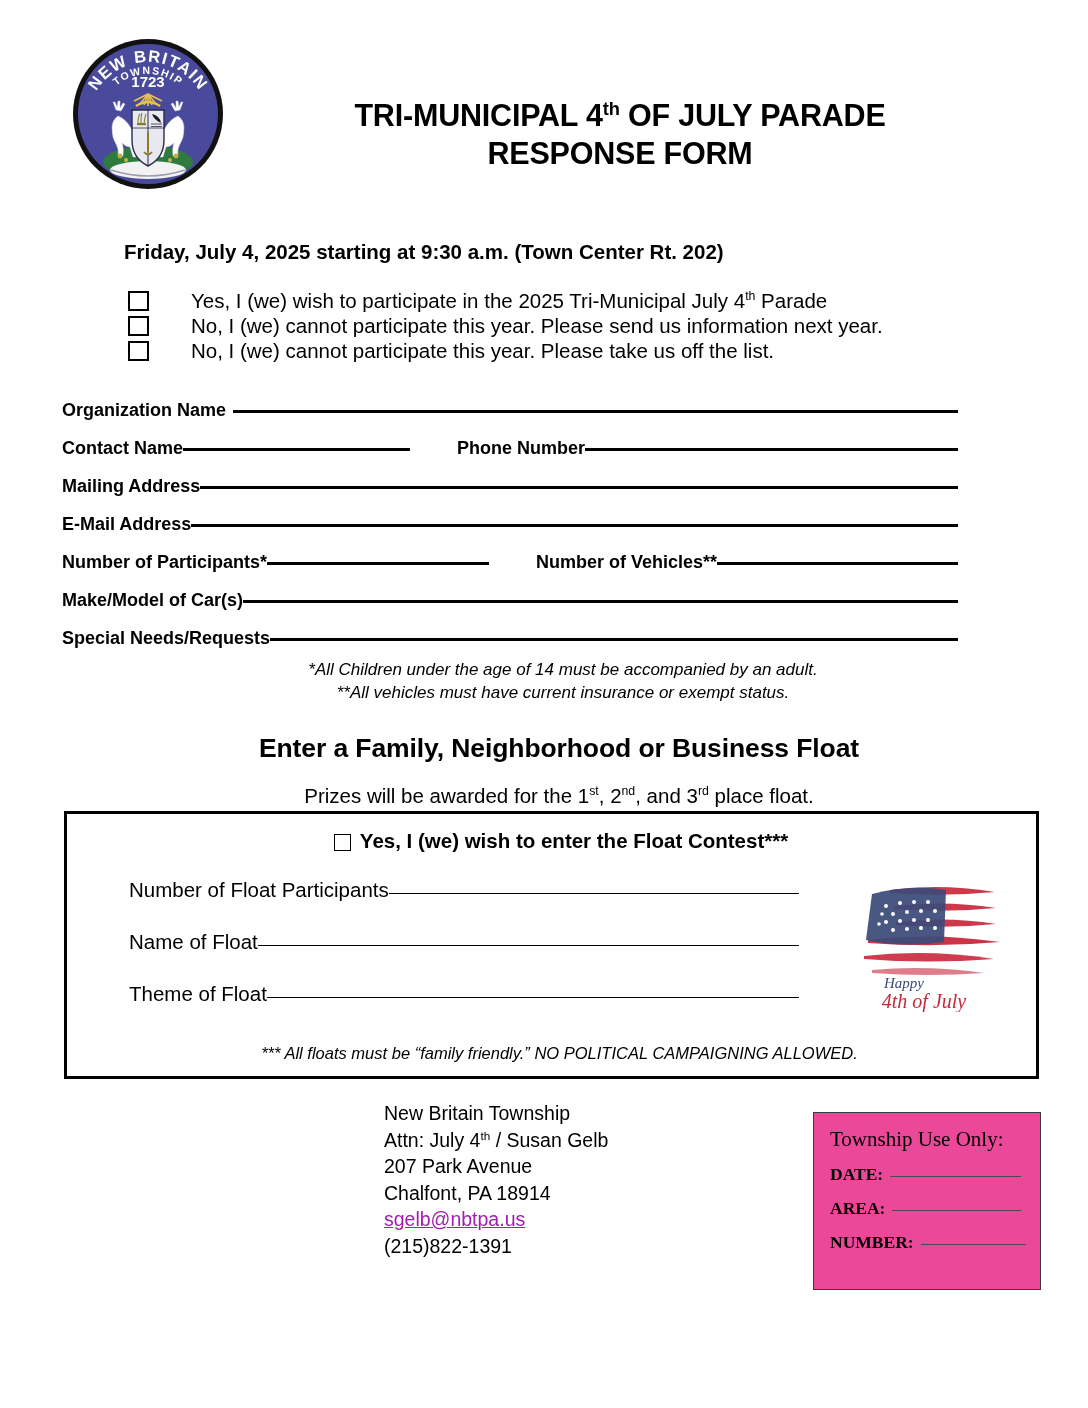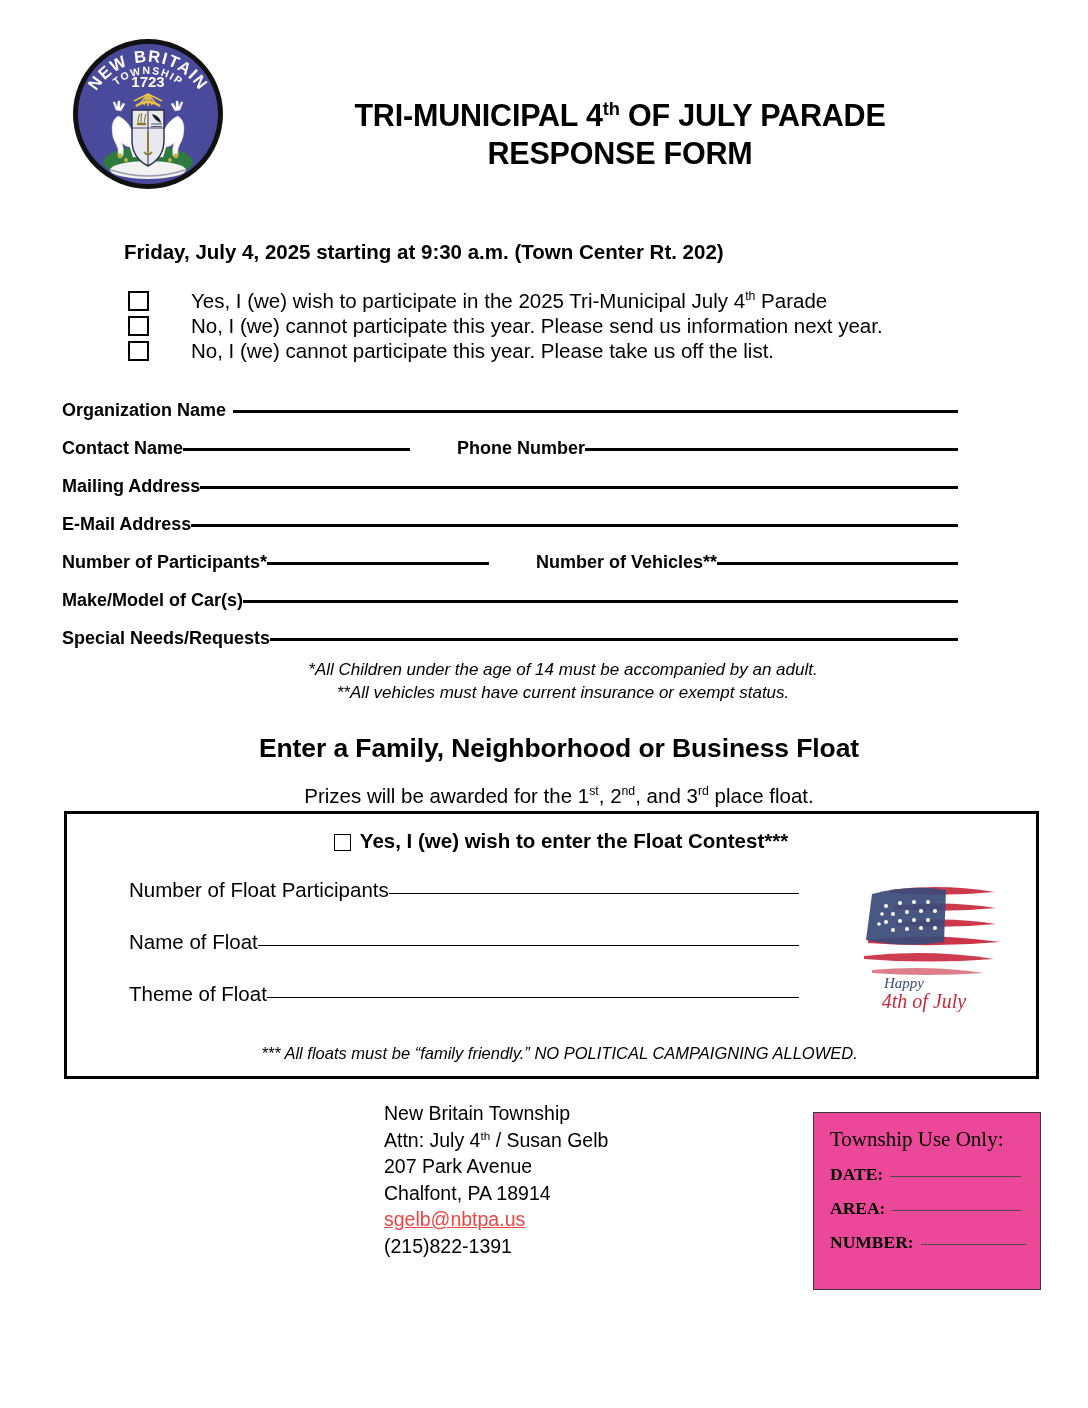--- a/index.html
+++ b/index.html
@@ -211,21 +211,21 @@
     text-decoration: underline;
     text-underline-offset: 1px;
   }
   .addr {
     position: absolute;
     left: 384px; top: 1100px;
     font-size: 19.5px;
     line-height: 26.5px;
   }
   .addr .email {
-    color: #ef4444;
+    color: #a21caf;
     text-decoration: underline;
   }
 
   
   .tu-box {
     position: absolute;
     left: 813px; top: 1112px;
     width: 228px; height: 178px;
     background: #ec4899;
     border: 1.6px solid #3a3a3a;

